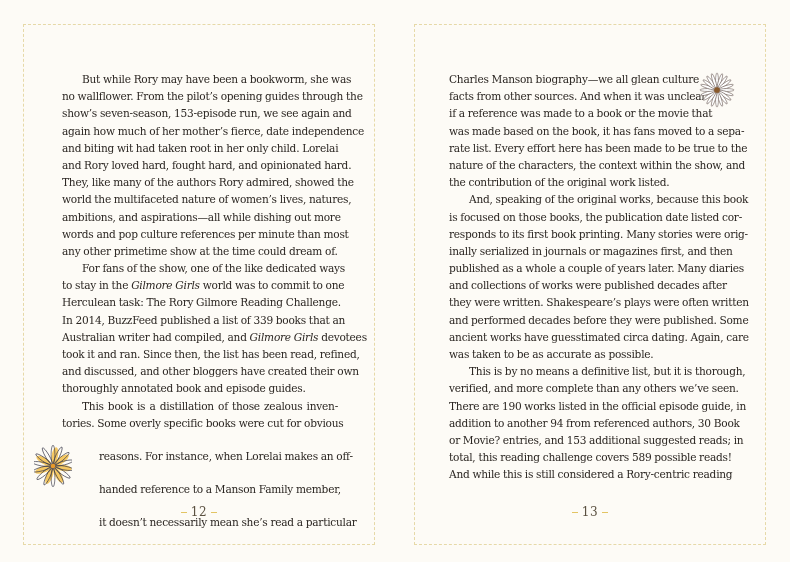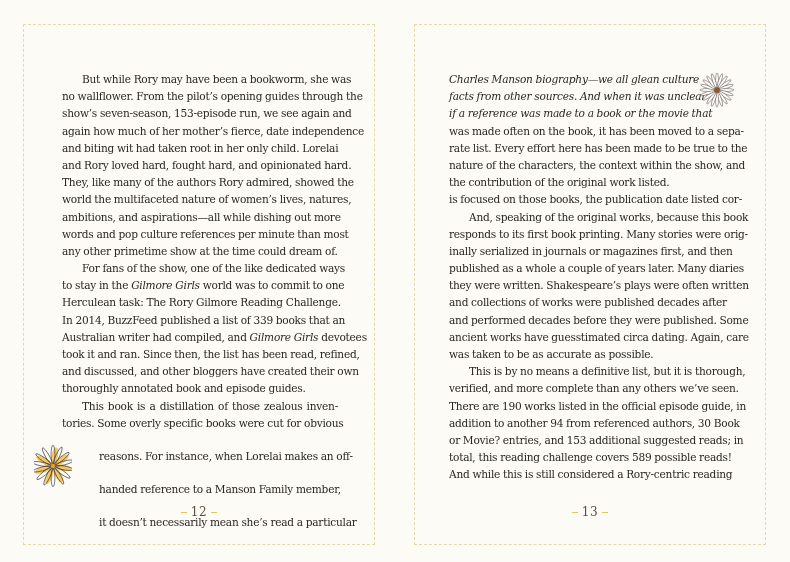--- a/index.html
+++ b/index.html
@@ -44,21 +44,21 @@
     .line {
       display: block;
       text-align: justify;
       text-align-last: justify;
       white-space: nowrap;
       height: 17.2px;
     }
     .line.last { text-align-last: left; }
     .line.indent { padding-left: 20px; }
     .line.wrap-left { padding-left: 37px; margin-top: 16px; }
-    .line.short-right { width: 236px; font-style: italic; }
+    .line.short-right { width: 236px; }
 
     .folio {
       position: absolute;
       bottom: 25px;
       left: 0;
       width: 100%;
       text-align: center;
       font-family: "DejaVu Serif", serif;
       font-size: 12px;
       color: #5a5040;
@@ -166,34 +166,34 @@
     </div>
   </div>
 
   <div class="page right">
     <div class="text-block">
 
       <div class="para-block">
         <span class="line short-right">Charles Manson biography—we all glean culture</span>
         <span class="line short-right">facts from other sources. And when it was unclear</span>
         <span class="line short-right">if a reference was made to a book or the movie that</span>
-        <span class="line">was made often on the book, it has been moved to a sepa-</span>
+        <span class="line">was made based on the book, it has fans moved to a sepa-</span>
         <span class="line">rate list. Every effort here has been made to be true to the</span>
         <span class="line">nature of the characters, the context within the show, and</span>
         <span class="line last">the contribution of the original work listed.</span>
       </div>
 
       <div class="para-block">
+        <span class="line indent">And, speaking of the original works, because this book</span>
         <span class="line">is focused on those books, the publication date listed cor-</span>
-        <span class="line indent">And, speaking of the original works, because this book</span>
         <span class="line">responds to its first book printing. Many stories were orig-</span>
         <span class="line">inally serialized in journals or magazines first, and then</span>
         <span class="line">published as a whole a couple of years later. Many diaries</span>
+        <span class="line">and collections of works were published decades after</span>
         <span class="line">they were written. Shakespeare’s plays were often written</span>
-        <span class="line">and collections of works were published decades after</span>
         <span class="line">and performed decades before they were published. Some</span>
         <span class="line">ancient works have guesstimated circa dating. Again, care</span>
         <span class="line last">was taken to be as accurate as possible.</span>
       </div>
 
       <div class="para-block">
         <span class="line indent">This is by no means a definitive list, but it is thorough,</span>
         <span class="line">verified, and more complete than any others we’ve seen.</span>
         <span class="line">There are 190 works listed in the official episode guide, in</span>
         <span class="line">addition to another 94 from referenced authors, 30 Book</span>

